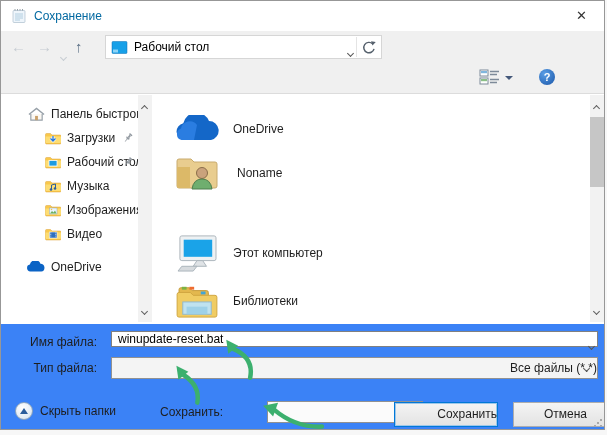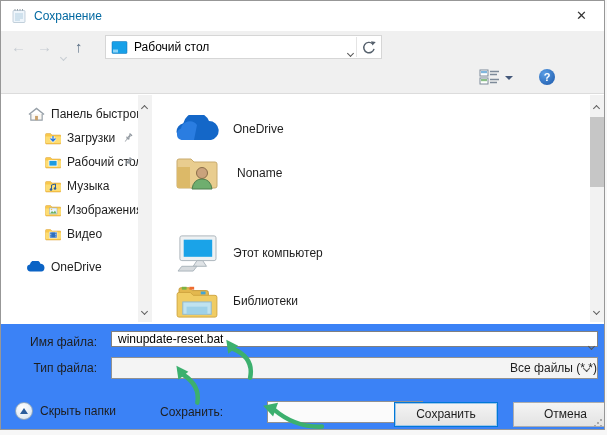--- a/index.html
+++ b/index.html
@@ -76,21 +76,21 @@
   .cb-type { left:110px; top:33px; width:487px; }
   .cb-enc  { left:232px; top:77px; width:156px; background:#fbfbfb;margin-left:34px; }
   .combo .chv, .fnchev { position:absolute; right:8px; top:8px; }
   .fnchev { right:120px; top:15px; }
   .hidefolders { position:absolute; left:14px; top:78px; display:flex; align-items:center; gap:7px; cursor:pointer; }
   .hf-circle { width:18px; height:18px; border-radius:50%; border:1px solid #8fa6bd;
                background:radial-gradient(circle at 40% 30%, #ffffff, #d4e2ef); position:relative; }
   .hf-circle::after { content:""; position:absolute; left:4px; top:5px; width:0; height:0;
                       border-left:4px solid transparent; border-right:4px solid transparent; border-bottom:6px solid #2b5d9b; }
   .btn { position:absolute; top:78px; height:25px; background:linear-gradient(#f4f4f4,#e3e3e3); text-align:center; line-height:23px; cursor:pointer; }
-  .btn-save { left:393px; width:104px; border:1px solid #0078d7; box-shadow:inset 0 0 0 1px #9ec7ea; }
+  .btn-save { left:393px; width:104px; border:1px solid #0078d7; box-shadow:inset 0 0 0 1px #9ec7ea;text-align:right; }
   .btn-cancel { left:512px; width:105px; border:1px solid #adadad; }
   .grip { position:absolute; right:2px; bottom:2px; width:9px; height:9px;
           background:radial-gradient(circle 1px at 8px 2px,#a9a9a9 99%,transparent), radial-gradient(circle 1px at 8px 8px,#a9a9a9 99%,transparent), radial-gradient(circle 1px at 2px 8px,#a9a9a9 99%,transparent), radial-gradient(circle 1px at 5px 5px,#a9a9a9 99%,transparent); }
 
   
   .chv { display:inline-block; width:6px; height:6px; border-right:1.6px solid #565656; border-bottom:1.6px solid #565656; }
   .chv.down { transform:rotate(45deg); }
   .chv.up { transform:rotate(-135deg); }
   .chv.sm { width:5px; height:5px; }
 

